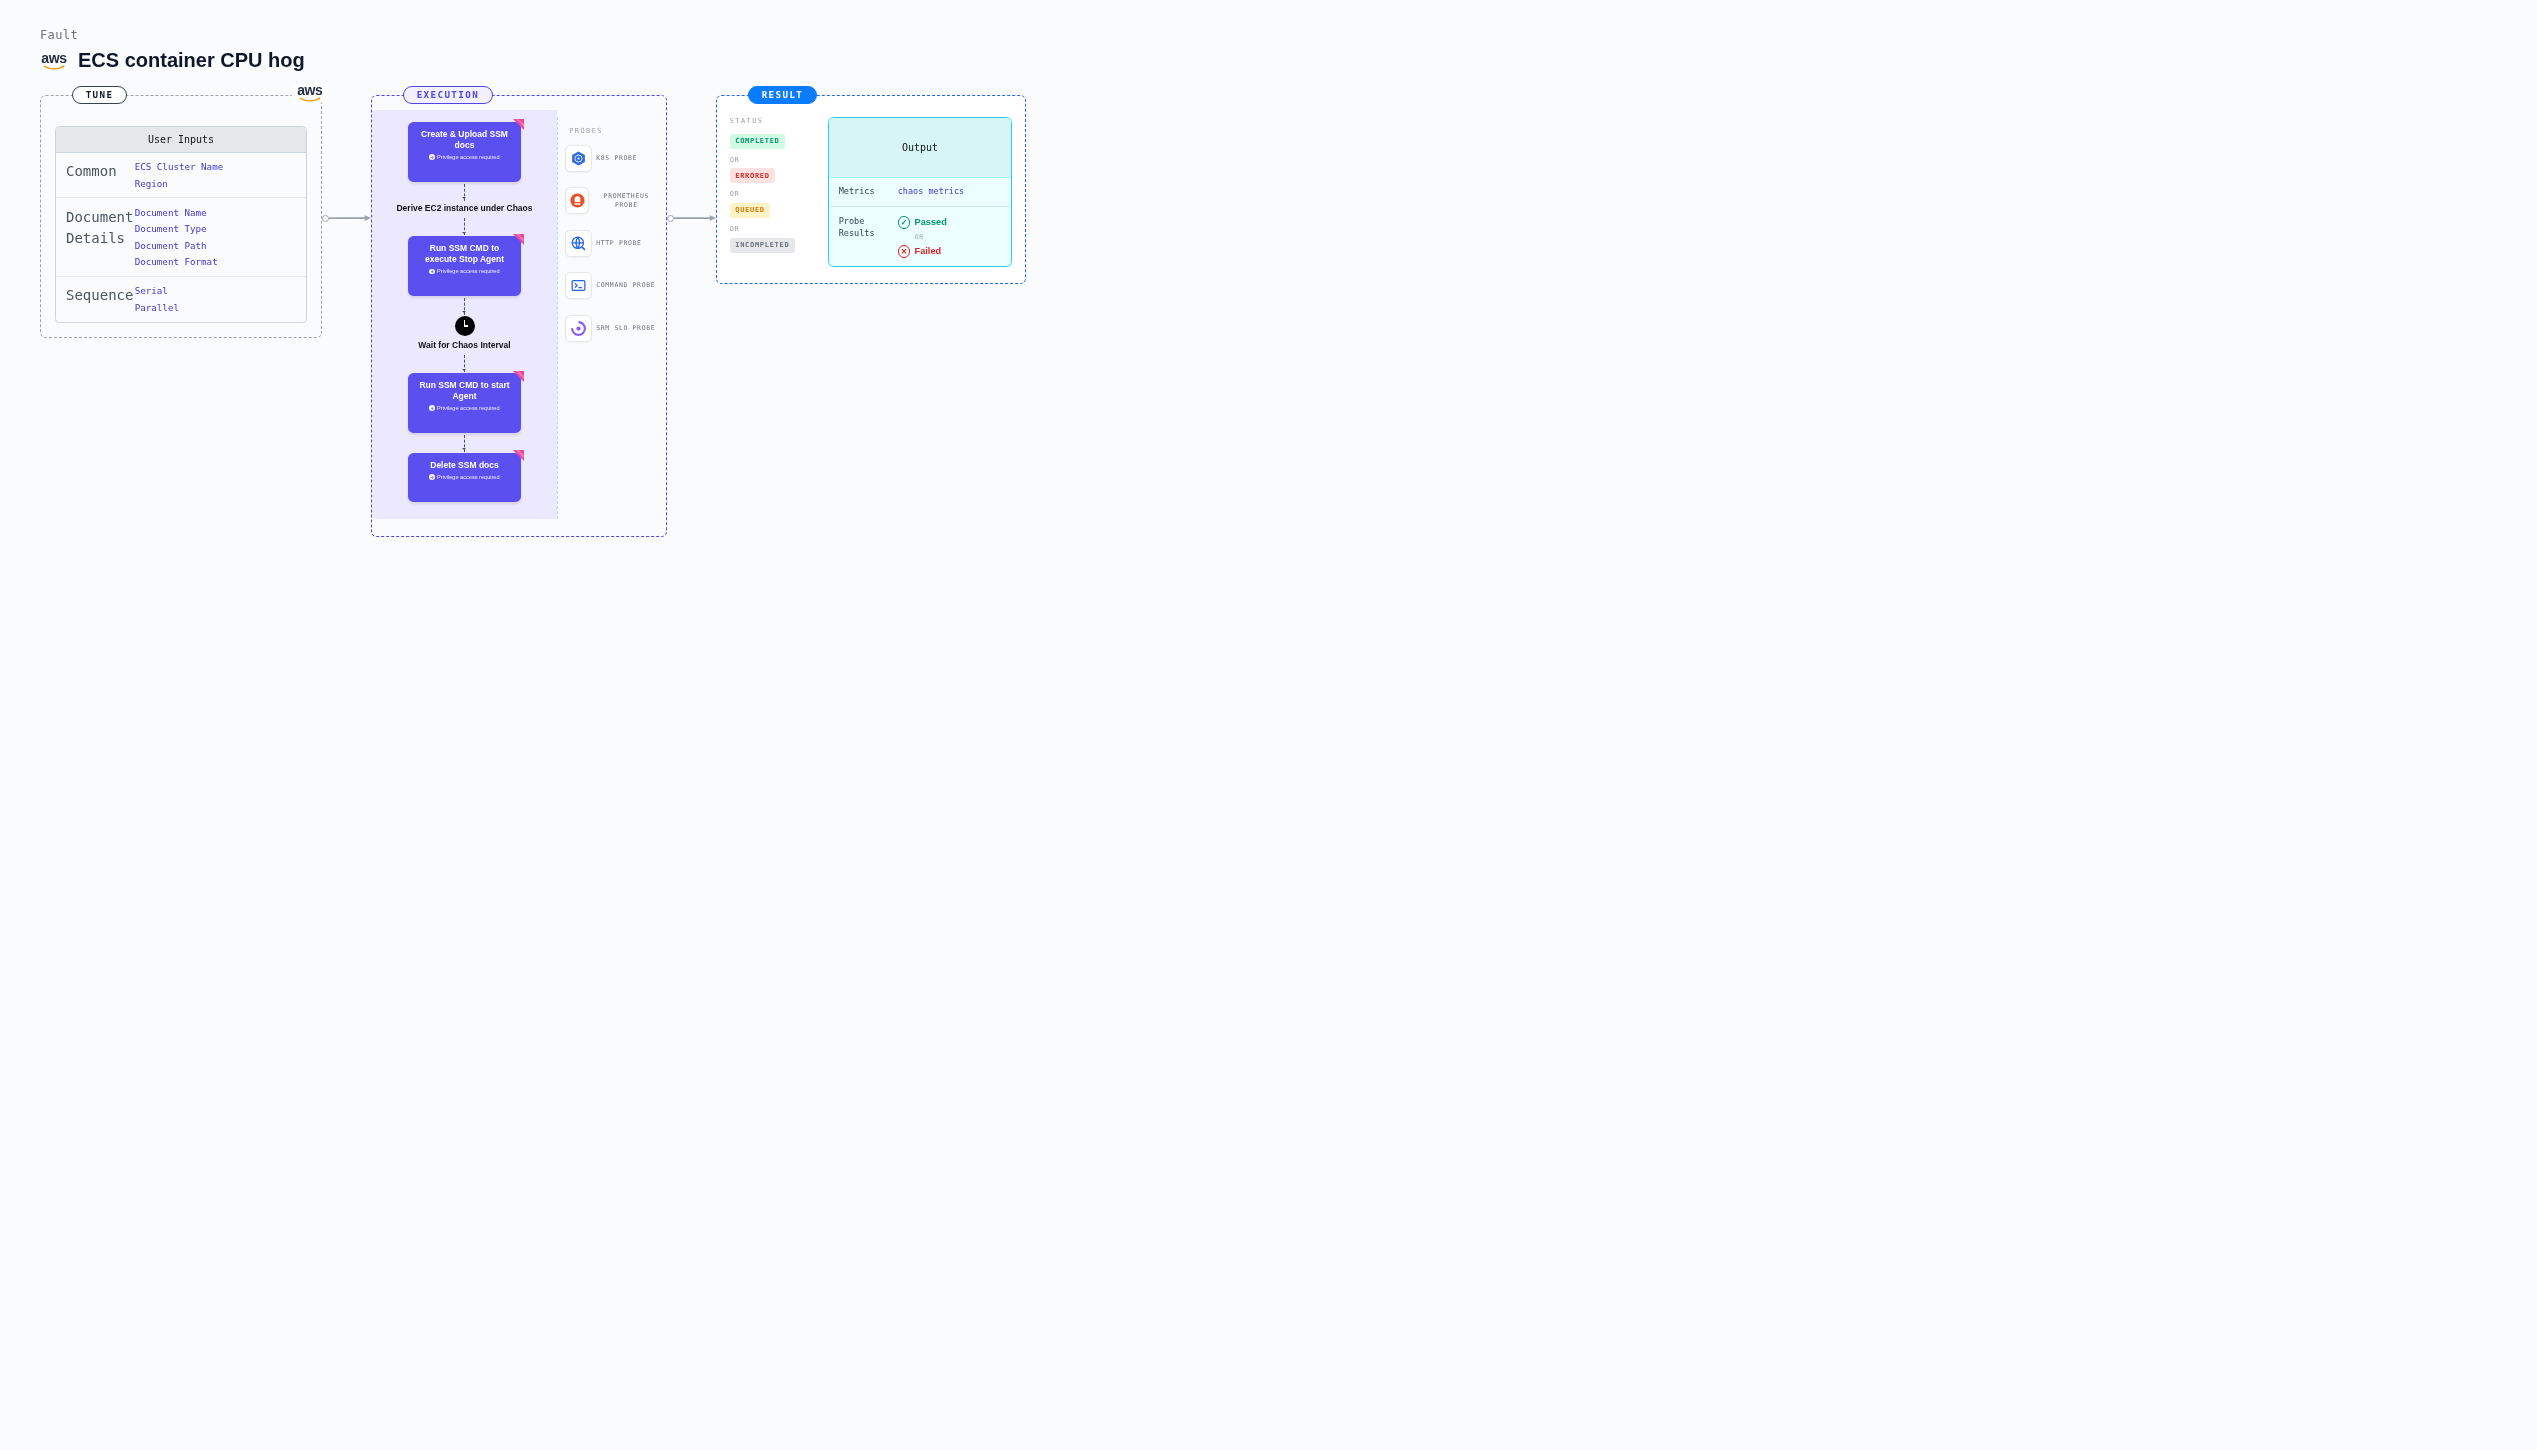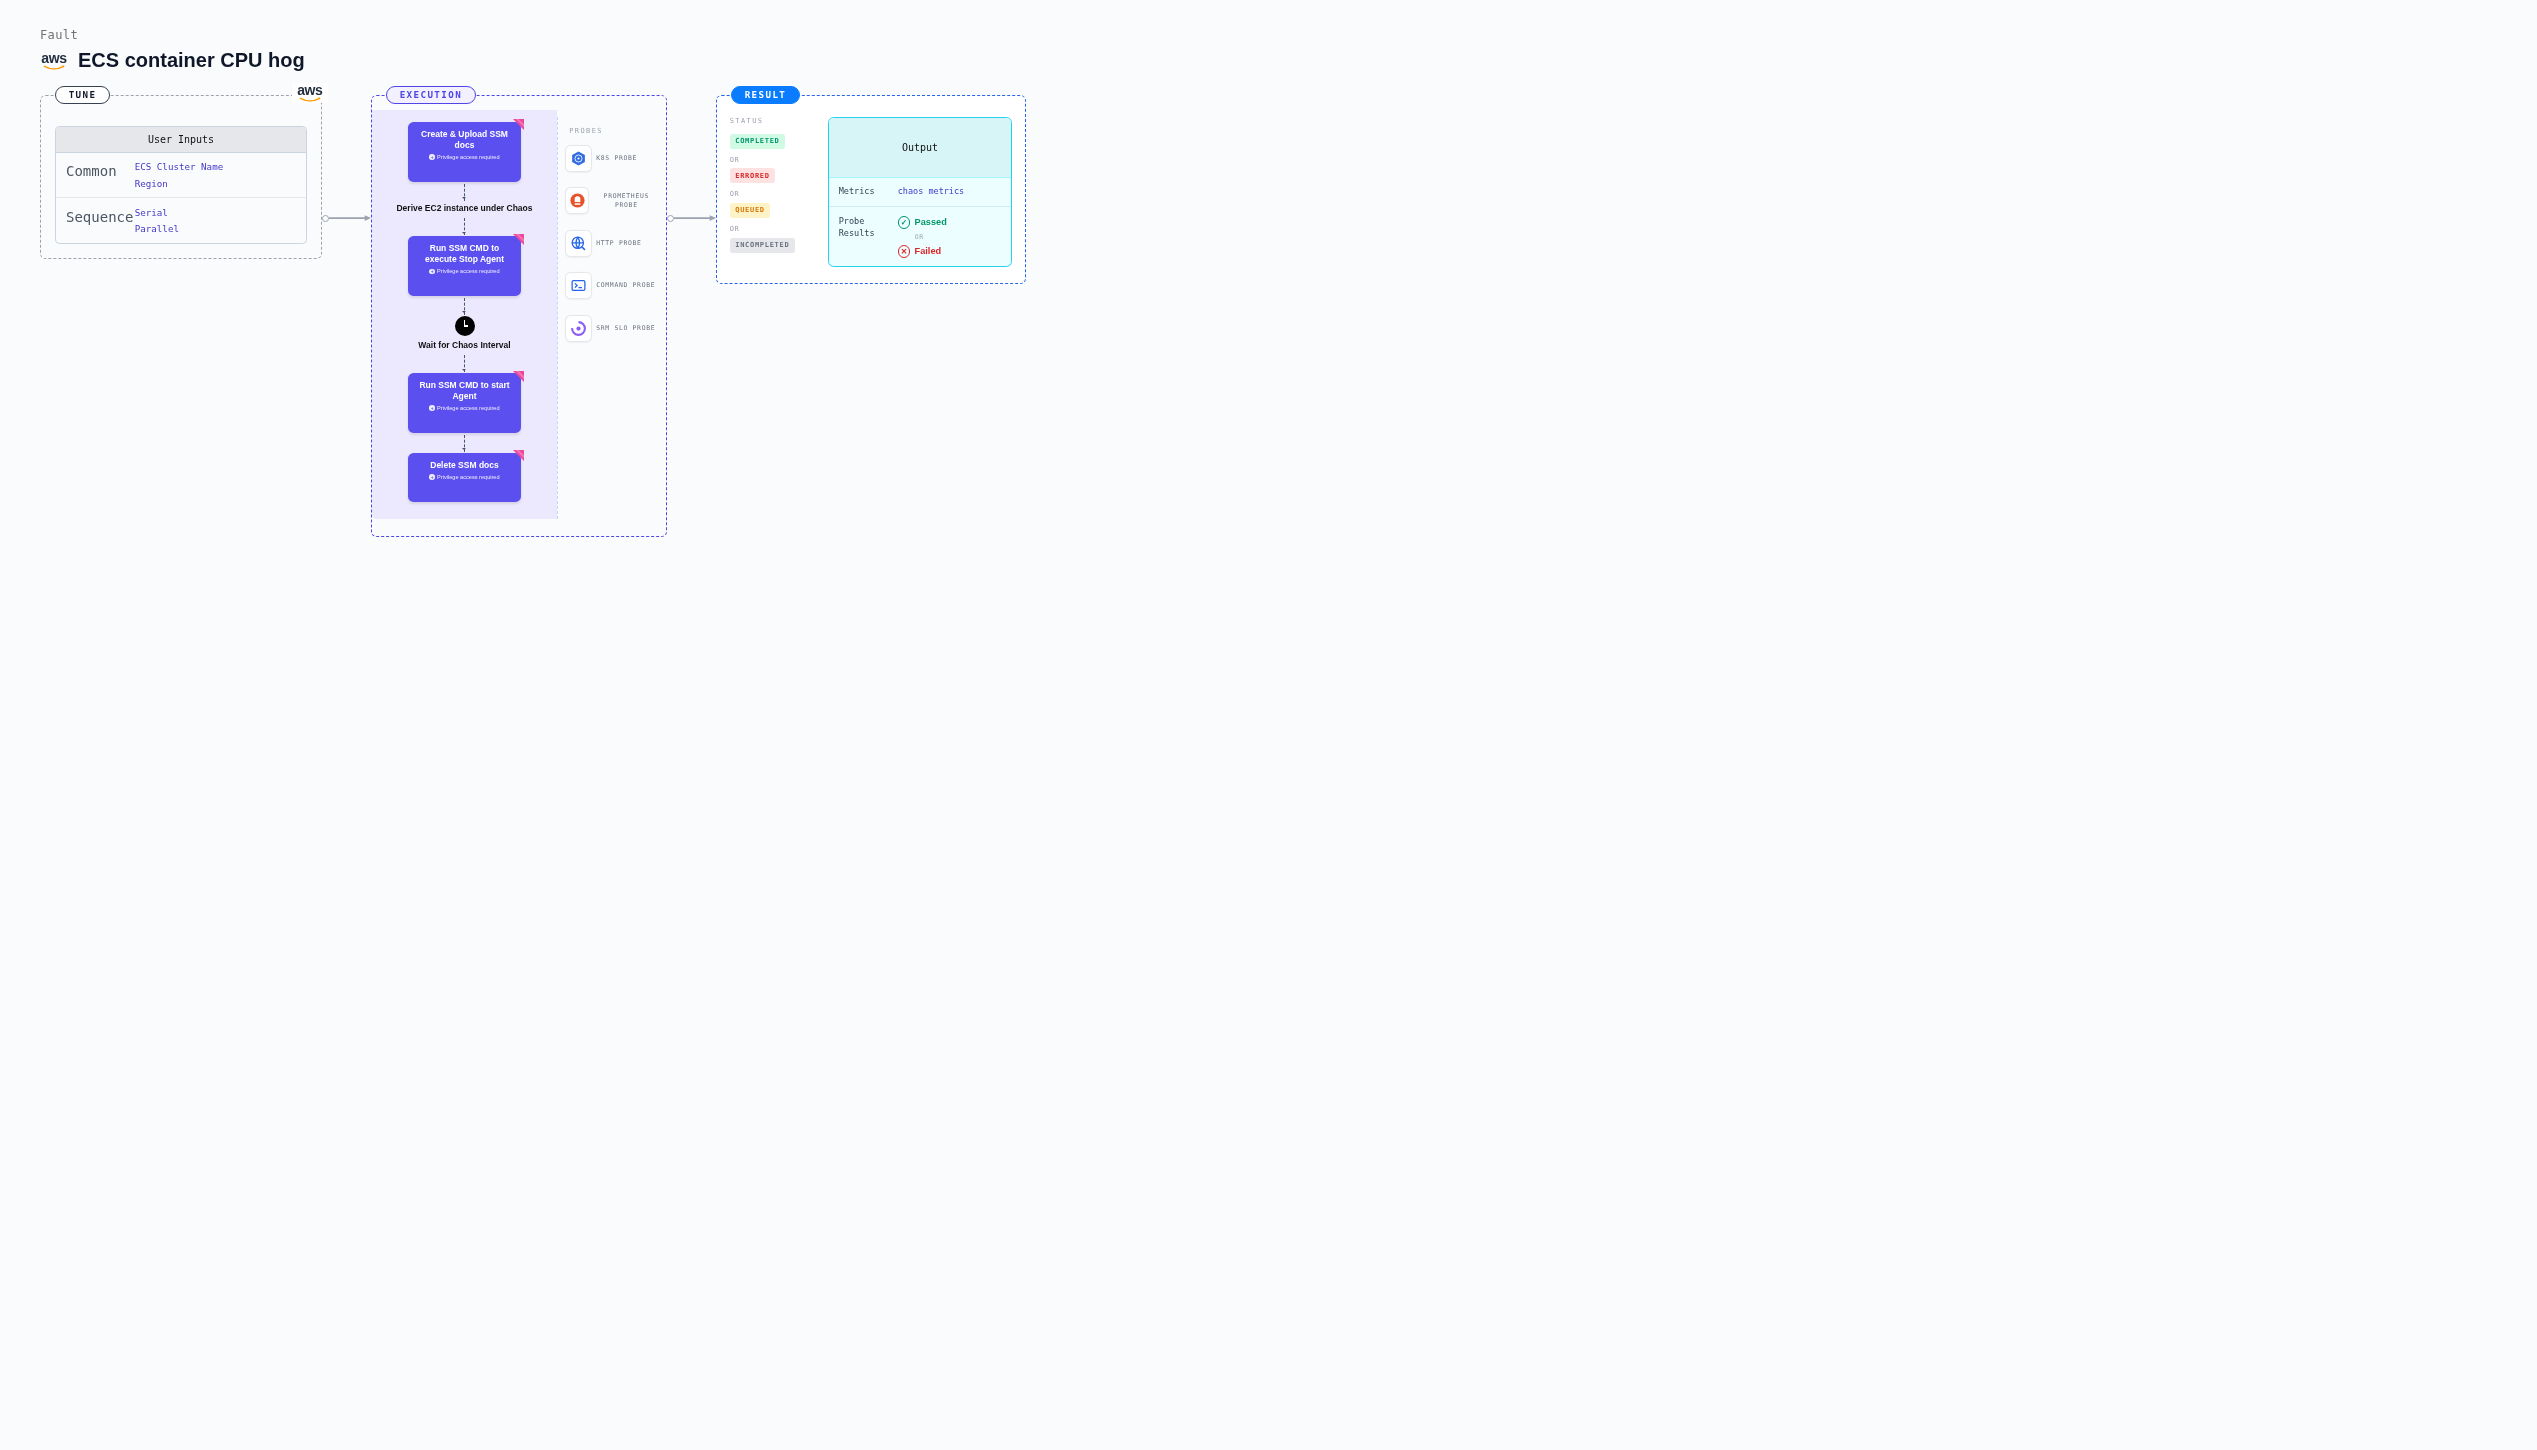--- a/index.html
+++ b/index.html
@@ -6,21 +6,21 @@
 body{font-family:-apple-system,BlinkMacSystemFont,"Segoe UI",sans-serif;background:#fafbfc;padding:28px 40px;color:#111}
 .header{margin-bottom:22.6px}
 .fault-label{font-family:Menlo,monospace;color:#737373;font-size:12px;margin-bottom:7px;letter-spacing:0.4px}
 .title-row{display:flex;align-items:center;gap:10px}
 .aws-logo{display:inline-flex;flex-direction:column;align-items:center;line-height:1}
 .aws-text{font-weight:700;font-size:14px;color:#232f3e;font-family:Arial,sans-serif;letter-spacing:-0.4px}
 .aws-smile{width:28px;height:5.6px}
 .title{font-size:20px;font-weight:700;color:#0f172a}
 .diagram{display:flex;align-items:flex-start;gap:0}
 .panel{position:relative;border:1.4px dashed;border-radius:5.6px;padding:14px}
-.panel-label{position:absolute;top:-10px;left:14px;background:#fff;border:1.4px solid;border-radius:12.7px;padding:2.8px 12.7px;font-family:Menlo,monospace;font-size:9.2px;font-weight:700;letter-spacing:1.4px}
+.panel-label{position:absolute;top:-10px;left:31px;background:#fff;border:1.4px solid;border-radius:12.7px;padding:2.8px 12.7px;font-family:Menlo,monospace;font-size:9.2px;font-weight:700;letter-spacing:1.4px}
 
 .tune-panel{border-color:#9ca3af;width:282px;padding-top:30px}
 .tune-panel .panel-label{border-color:#374151;color:#111827}
 .tune-aws{position:absolute;top:-12.7px;right:-7px;background:#fff;padding:0 4.2px}
 .inputs-card{border:0.7px solid #cbd5e1;border-radius:4.2px;overflow:hidden}
 .inputs-header{background:#e5e7eb;padding:7px;text-align:center;font-family:Menlo,monospace;font-size:10px;border-bottom:0.7px solid #cbd5e1}
 .inputs-section{display:flex;padding:8.5px 10px;border-bottom:0.7px solid #e5e7eb;gap:12.7px}
 .inputs-section:last-child{border-bottom:none}
 .sec-label{font-family:Menlo,monospace;font-size:14px;color:#4b5563;width:56px;flex-shrink:0;line-height:1.5}
 .sec-items{display:flex;flex-direction:column;gap:5.6px}
@@ -107,20 +107,29 @@
     <div class="inputs-card">
       <div class="inputs-header">User Inputs</div>
       <div class="inputs-section">
         <div class="sec-label">Common</div>
         <div class="sec-items">
           <div class="sec-item">ECS Cluster Name</div>
           <div class="sec-item">Region</div>
         </div>
       </div>
       <div class="inputs-section">
+        <div class="sec-label">Document Details</div>
+        <div class="sec-items">
+          <div class="sec-item">Document Name</div>
+          <div class="sec-item">Document Type</div>
+          <div class="sec-item">Document Path</div>
+          <div class="sec-item">Document Format</div>
+        </div>
+      </div>
+      <div class="inputs-section">
         <div class="sec-label">Sequence</div>
         <div class="sec-items">
           <div class="sec-item">Serial</div>
           <div class="sec-item">Parallel</div>
         </div>
       </div>
     </div>
   </div>
 
   <div class="conn">

